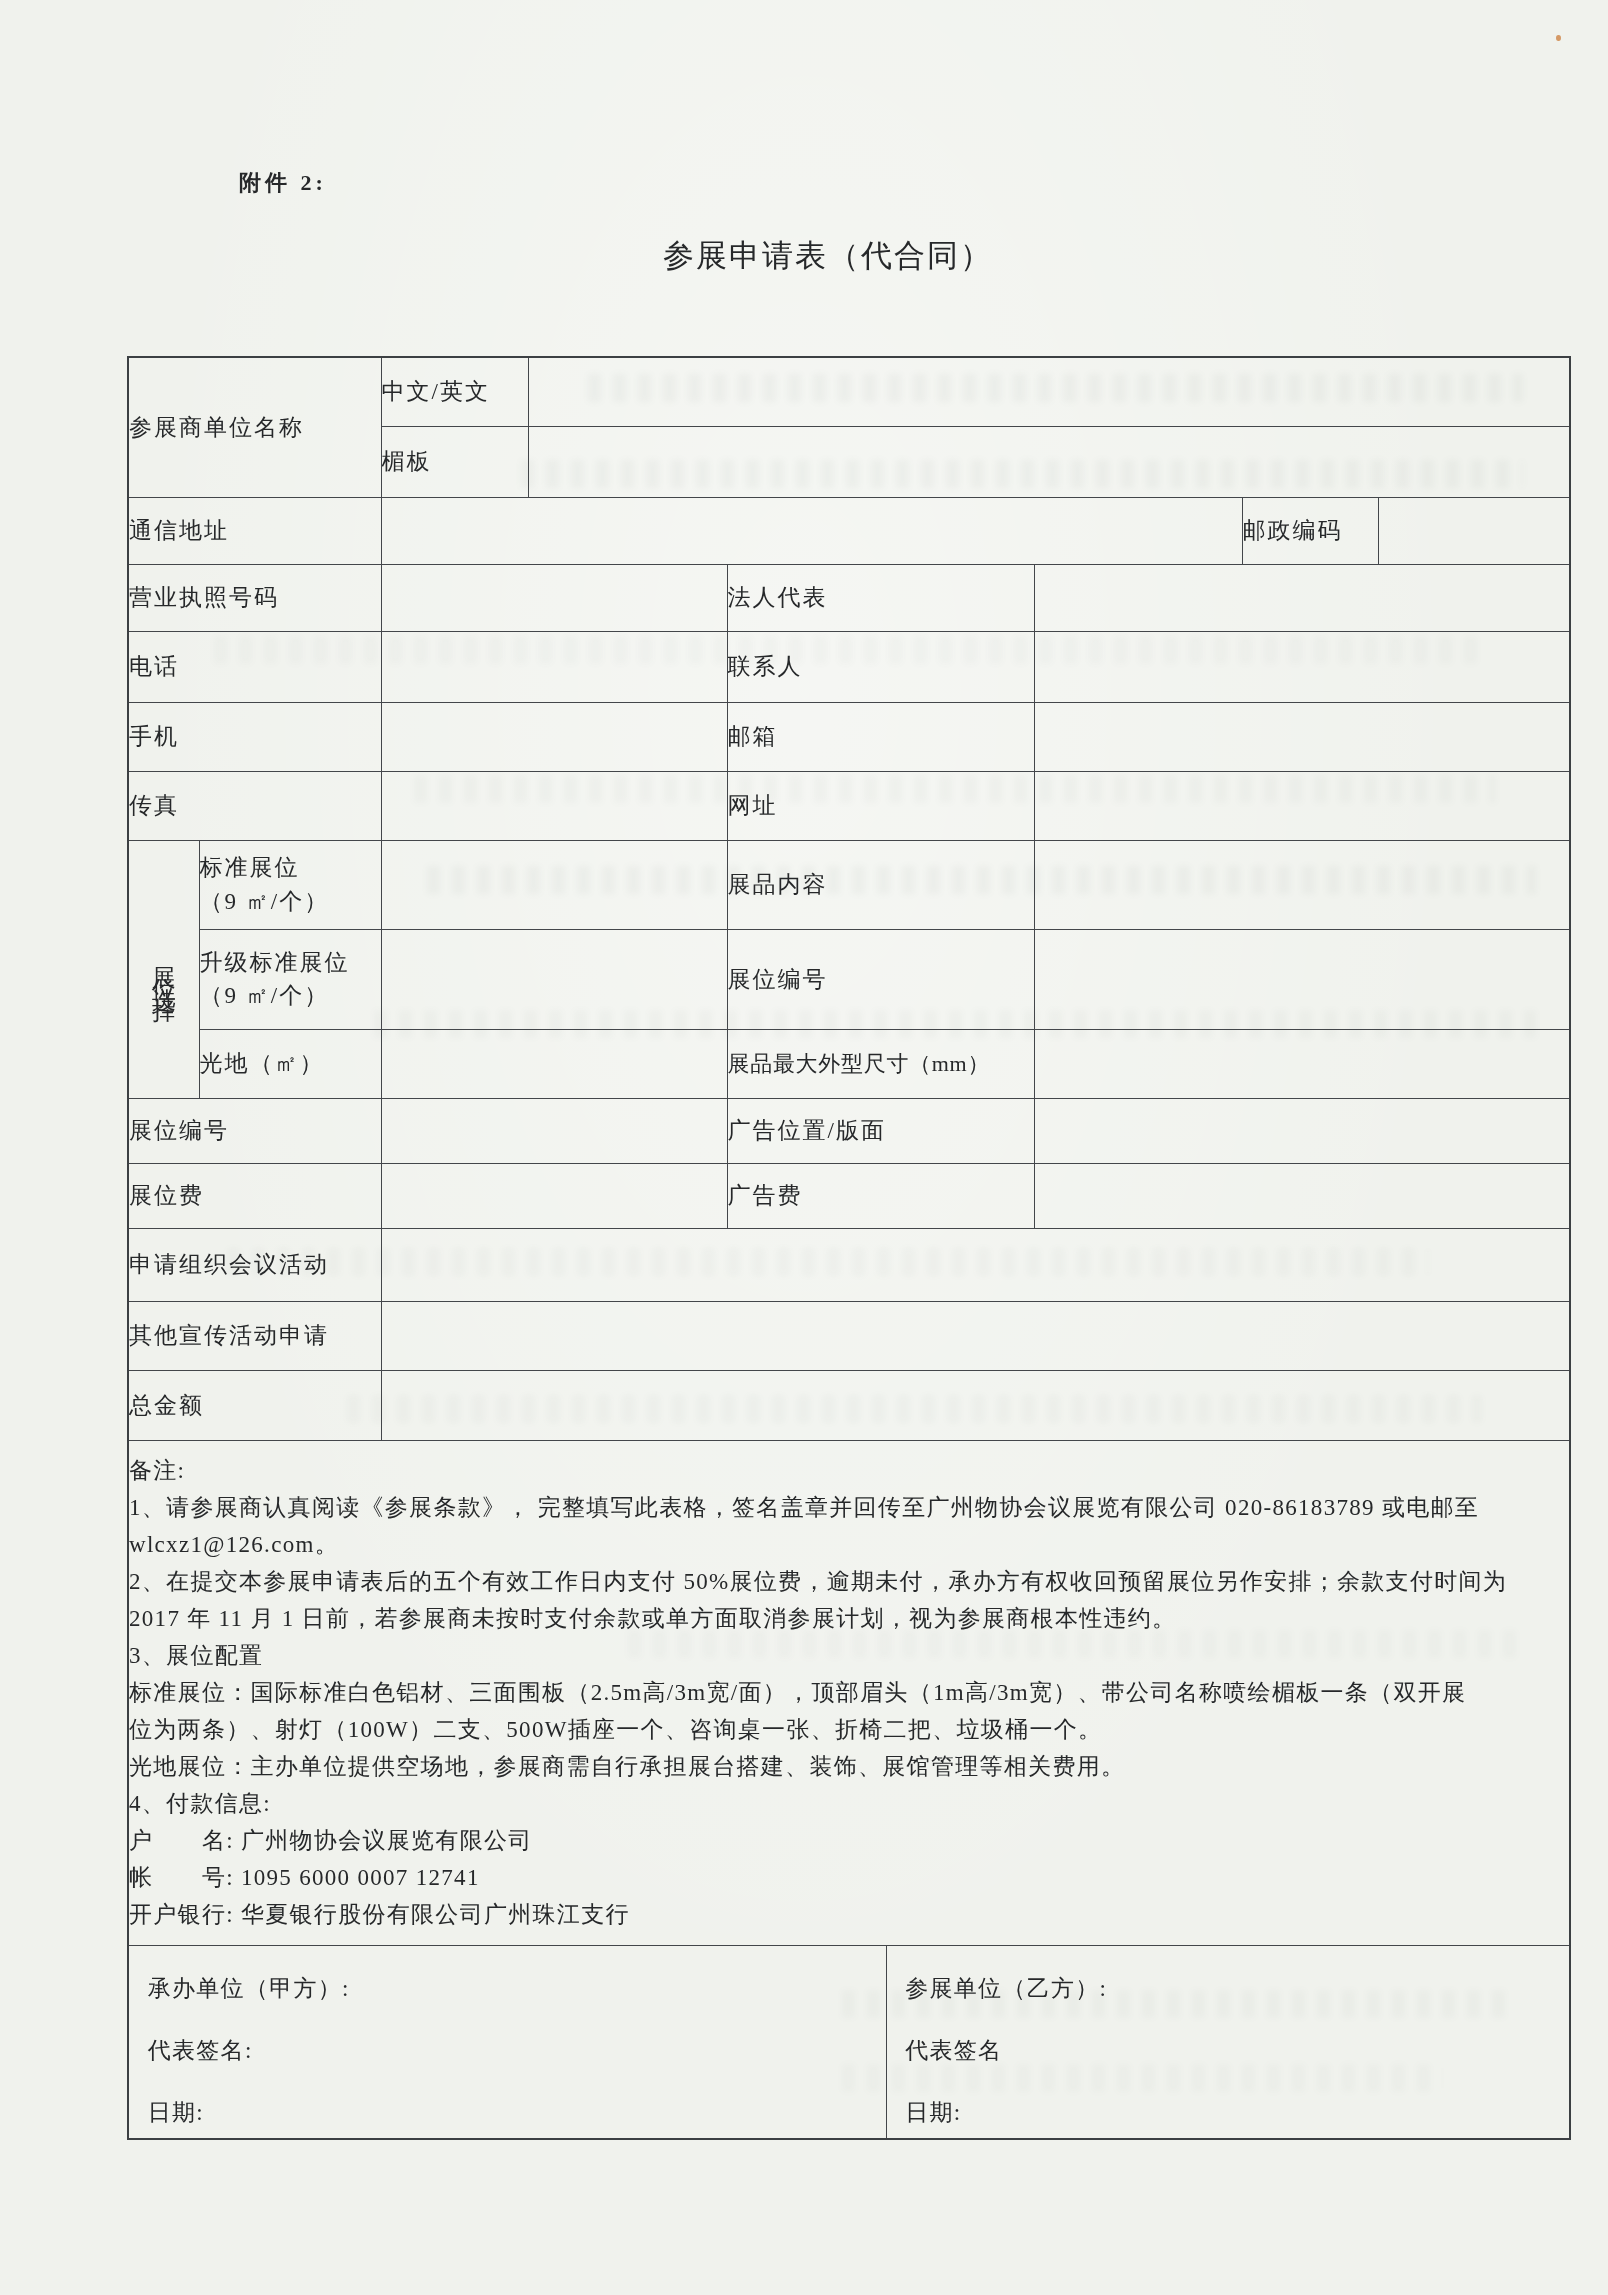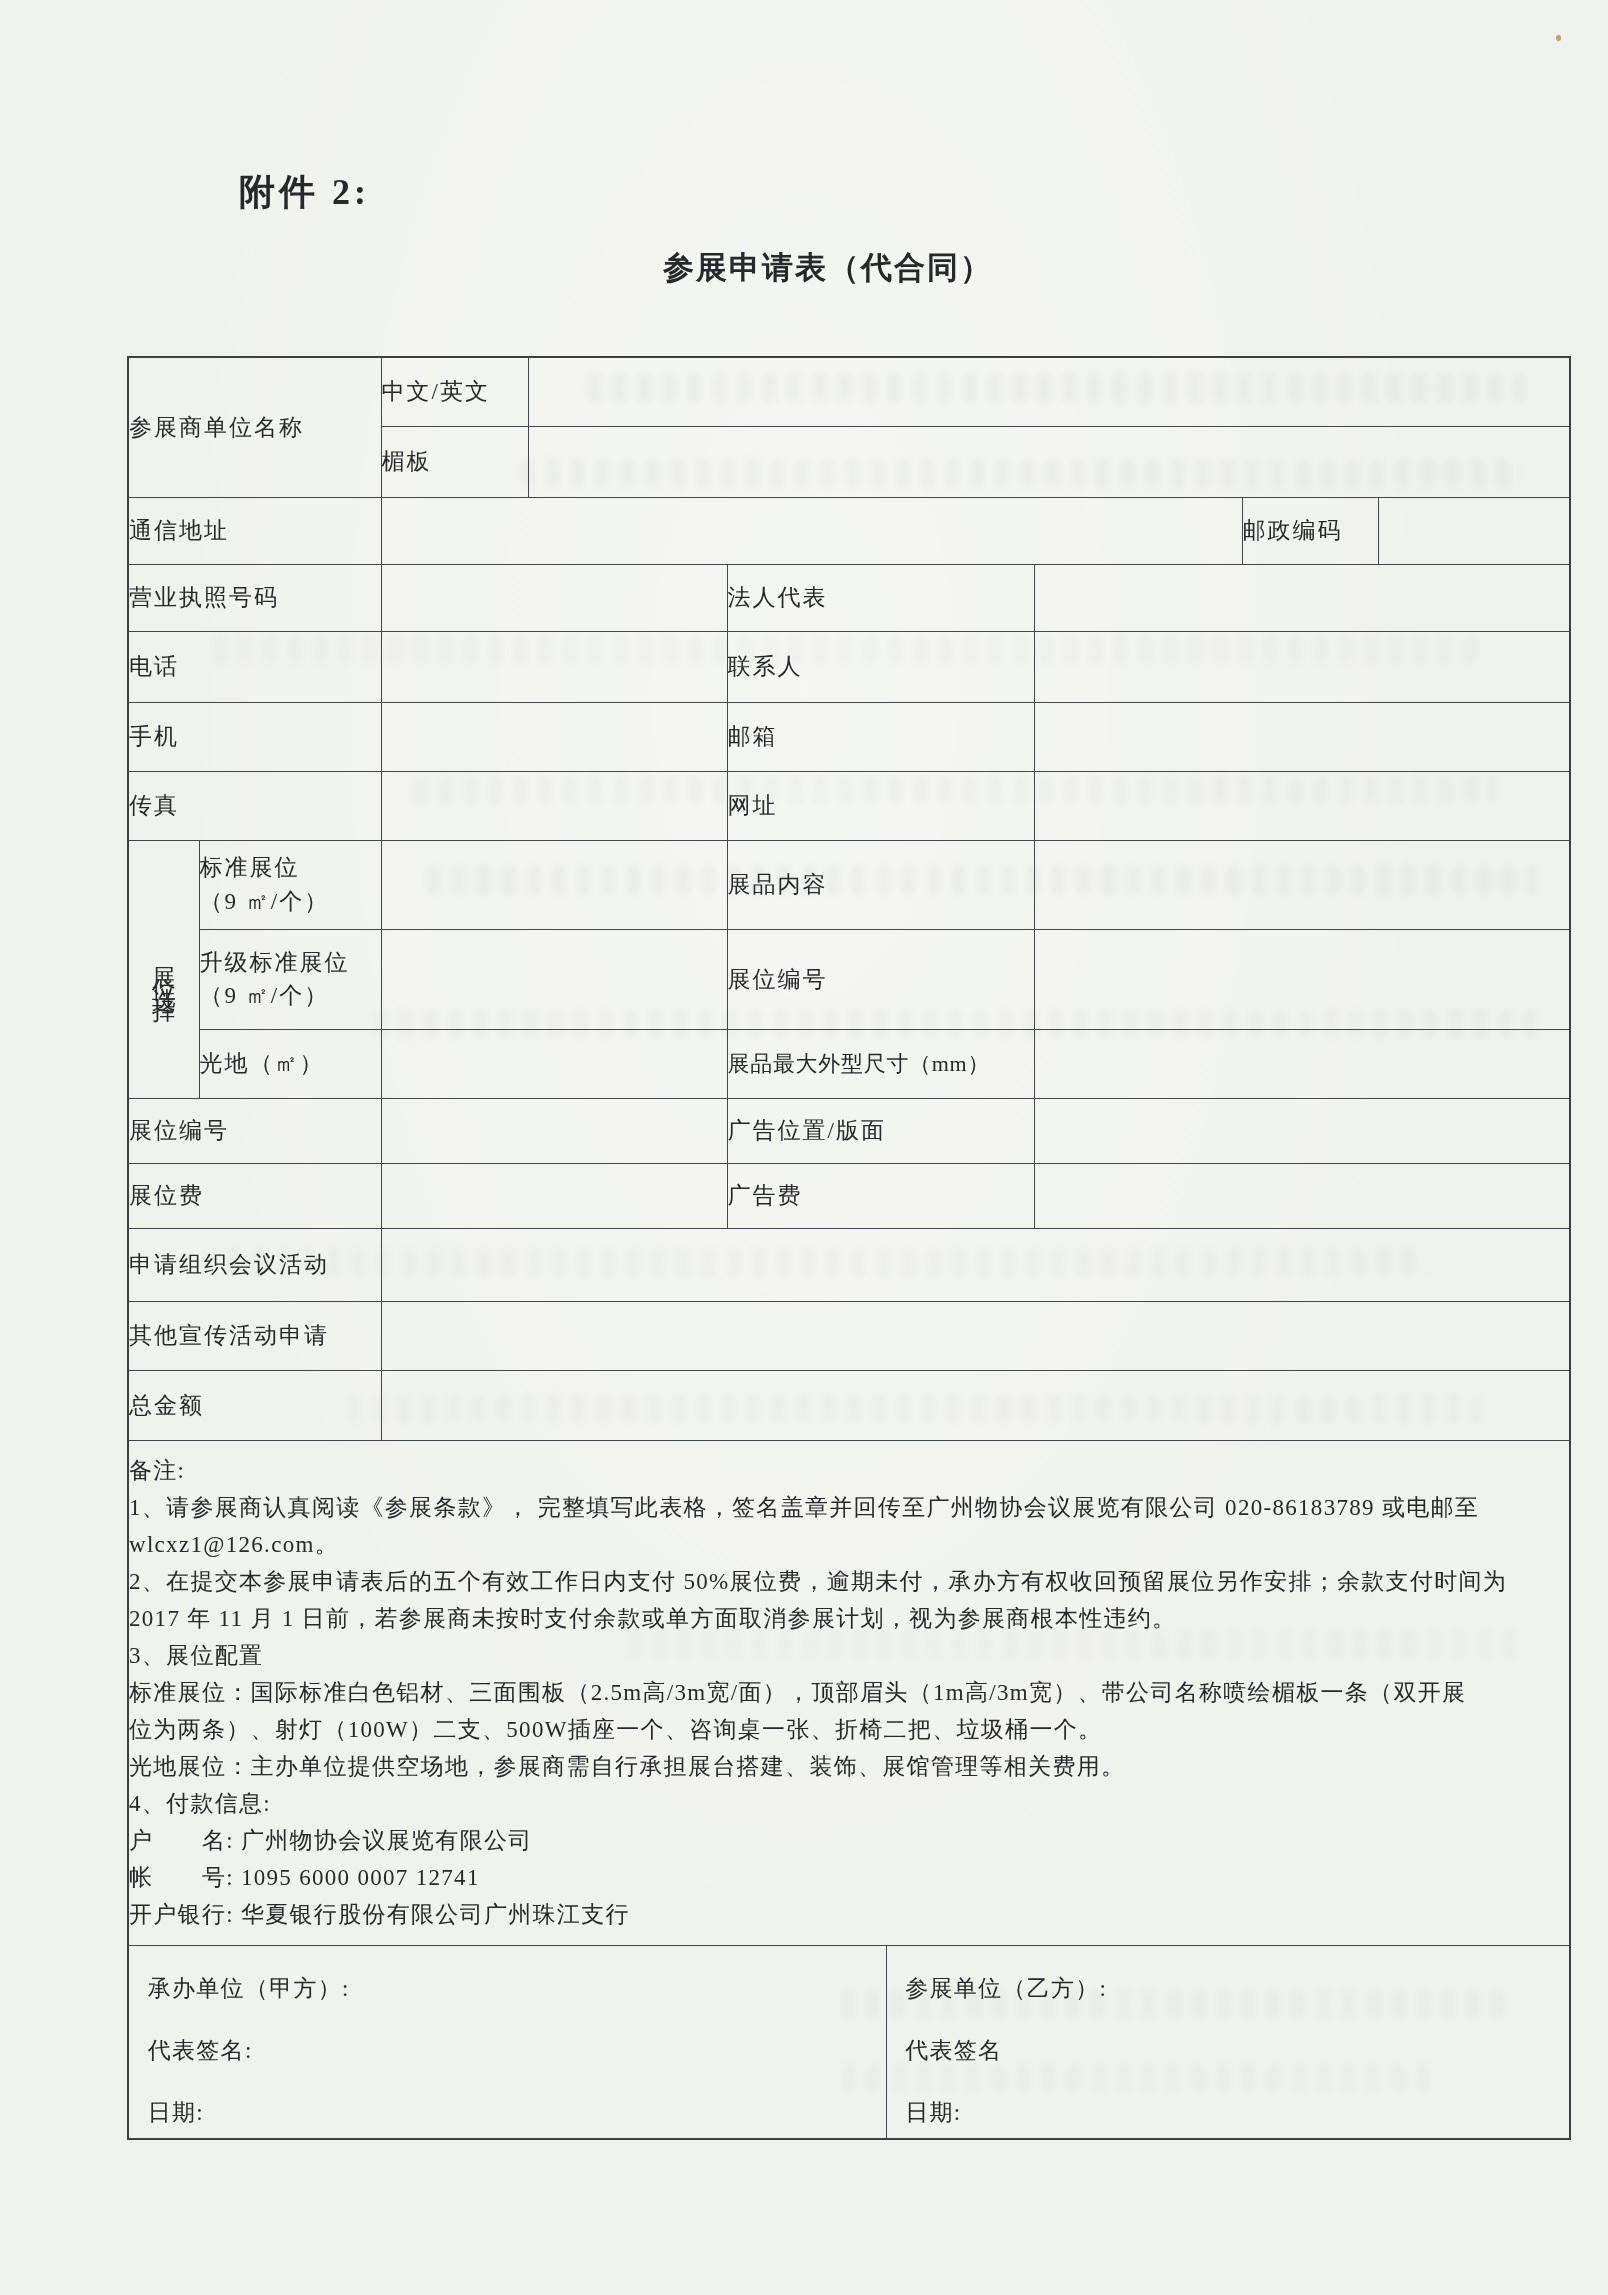--- a/index.html
+++ b/index.html
@@ -11,22 +11,22 @@
     overflow:hidden;
     font-family:"Liberation Serif","DejaVu Serif",serif;
     color:#26282a;
   }
   .ghost{
     position:absolute;height:28px;pointer-events:none;
     background:repeating-linear-gradient(90deg, rgba(104,118,108,.16) 0 13.4px, rgba(0,0,0,0) 13.4px 25px);
     filter:blur(3.3px);opacity:.33;
   }
   .speck{position:absolute;width:4.7px;height:6px;border-radius:50%;background:#d08a4e;opacity:.85;}
-  .attach{position:absolute;left:239px;top:168px;font-size:36px;font-weight:600;letter-spacing:4px;}
-  .title{position:absolute;left:0;top:235px;width:100%;text-align:center;font-size:31px;font-weight:700;letter-spacing:2px;text-indent:47px;margin-top:12px;}
+  .attach{position:absolute;left:239px;top:168px;font-size:22px;font-weight:600;letter-spacing:4px;}
+  .title{position:absolute;left:0;top:235px;width:100%;text-align:center;font-size:31px;font-weight:400;letter-spacing:2px;text-indent:47px;}
   .subtitle{position:absolute;left:386px;top:318px;font-size:24px;white-space:nowrap;letter-spacing:0.7px;}
   .subtitle span{display:inline-block;}
   .subtitle .gap1{margin-right:41px;}
   .subtitle .gap2{margin-right:39px;}
 
   table.form{
     position:absolute;left:127px;top:356px;width:1443px;
     border-collapse:collapse;table-layout:fixed;
     font-size:23px;
   }

